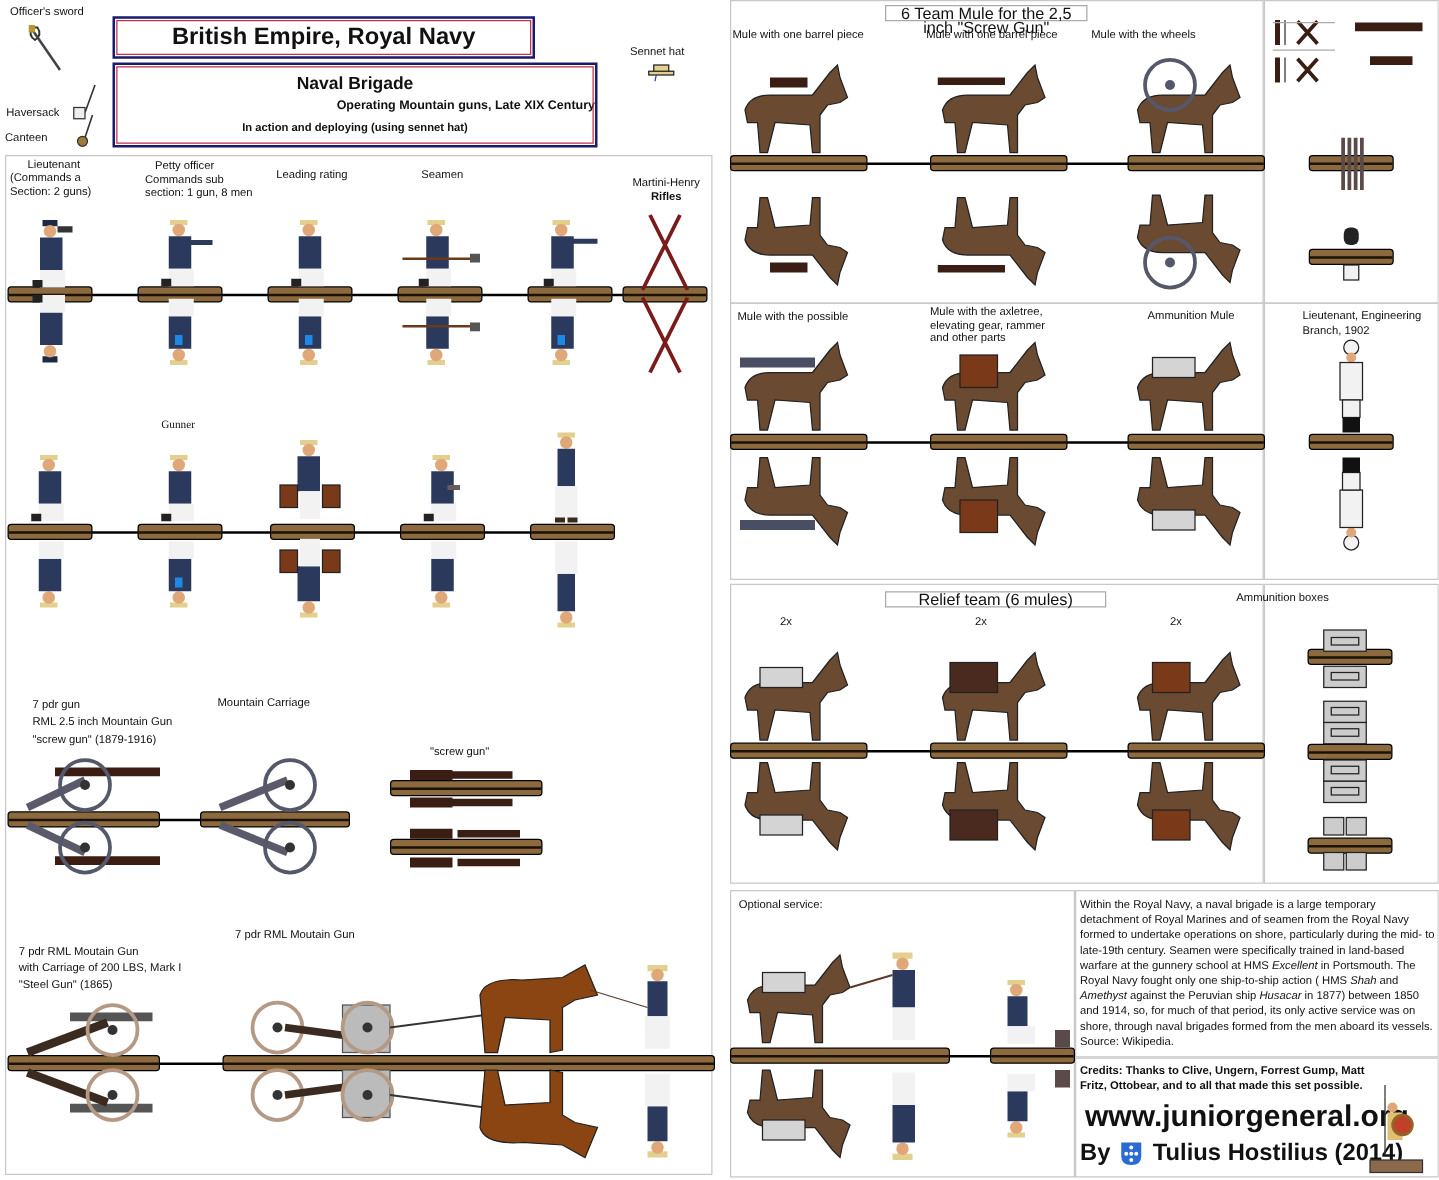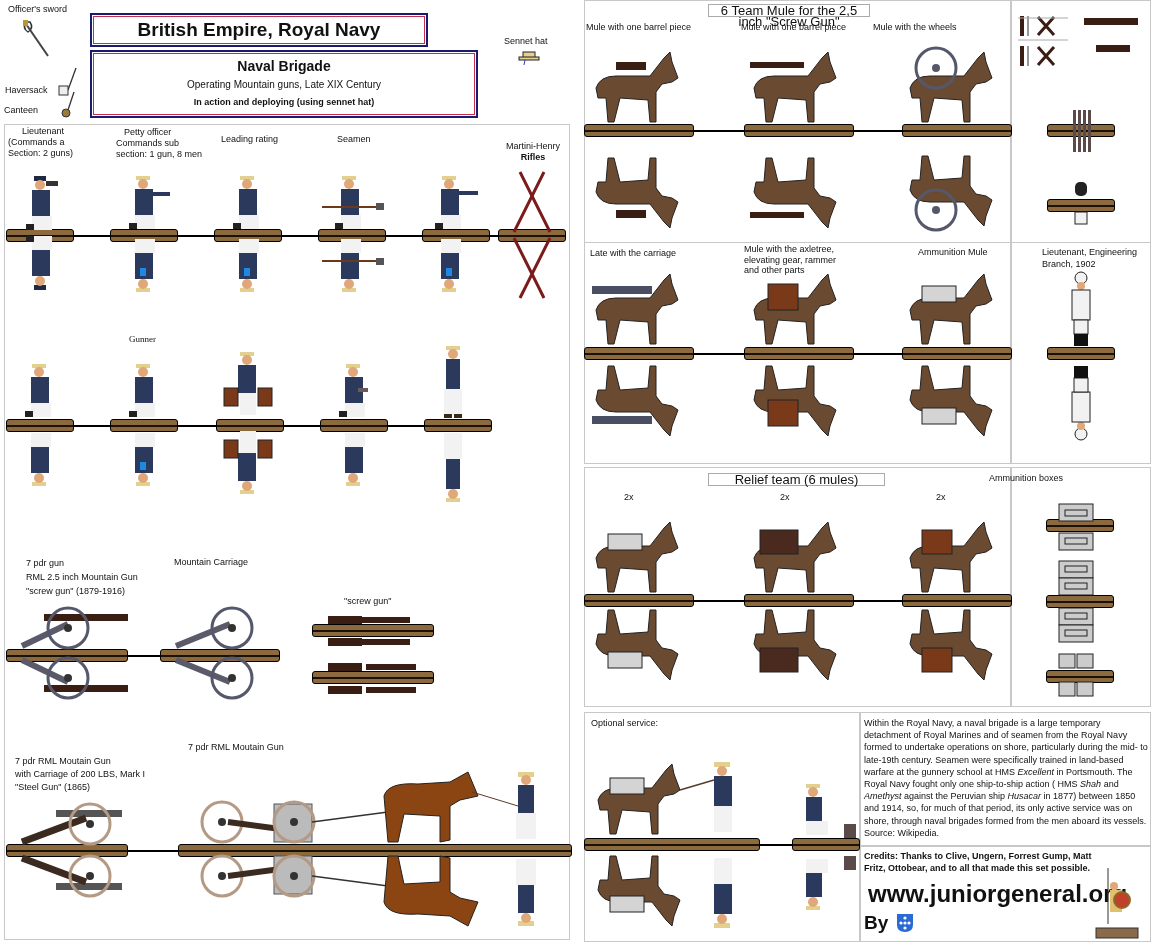--- a/index.html
+++ b/index.html
@@ -32,21 +32,21 @@
   <rect x="3" y="20" width="9" height="9" fill="#eee" stroke="#333"></rect>
   <line x1="18" y1="26" x2="12" y2="44" stroke="#333" stroke-width="1.3"></line>
   <circle cx="10" cy="47" r="4" fill="#9c7a3a" stroke="#333"></circle>
 </svg>
 
 <div class="titlebox" style="left:90px;top:13px;width:338px;height:34px;">
   <div style="font-size:19px;font-weight:bold;line-height:30px;">British Empire, Royal Navy</div>
 </div>
 <div class="titlebox" style="left:90px;top:50px;width:388px;height:68px;">
   <div style="font-size:14px;font-weight:bold;line-height:20px;margin-top:4px;">Naval Brigade</div>
-  <div style="font-size:10px;font-weight:normal;line-height:14px;margin-top:2px;">Operating Mountain guns, Late XIX Century</div>
+  <div style="font-size:10px;font-weight:bold;line-height:14px;margin-top:2px;text-align:right;">Operating Mountain guns, Late XIX Century</div>
   <div style="font-size:9px;font-weight:bold;line-height:14px;margin-top:3px;">In action and deploying (using sennet hat)</div>
 </div>
 
 <div class="lbl" style="left:504px;top:36px;">Sennet hat</div>
 <svg class="abs" style="left:518px;top:50px" width="22" height="16">
   <rect x="5" y="2" width="12" height="6" fill="#e3cf8e" stroke="#222"></rect>
   <rect x="1" y="7" width="20" height="3" fill="#e3cf8e" stroke="#222"></rect>
   <line x1="7" y1="10" x2="6" y2="15" stroke="#2a3eb0"></line>
 </svg>
 
@@ -425,21 +425,21 @@
     <rect x="6" y="0" width="3" height="42" fill="#5a4a4a"></rect>
     <rect x="11" y="0" width="3" height="42" fill="#5a4a4a"></rect>
     <rect x="16" y="0" width="3" height="42" fill="#5a4a4a"></rect>
 </svg>
 <div class="base" style="left:1047px;top:199px;width:68px;"></div>
 <svg class="fig" style="left:1071px;top:180px" width="20" height="46">
   <rect x="4" y="2" width="12" height="14" fill="#222" rx="5"></rect>
     <rect x="4" y="32" width="12" height="12" fill="#f2f2f2" stroke="#222"></rect>
 </svg>
 
-<div class="lbl" style="left:590px;top:248px;">Late with the carriage</div>
+<div class="lbl" style="left:590px;top:248px;">Mule with the possible</div>
 <div class="lbl" style="left:744px;top:244px;line-height:10.5px;">
   <div>Mule with the axletree,</div>
   <div>elevating gear, rammer</div>
   <div>and other parts</div>
 </div>
 <div class="lbl" style="left:918px;top:247px;">Ammunition Mule</div>
 <div class="lbl" style="left:1042px;top:247px;line-height:11.5px;">
   <div>Lieutenant, Engineering</div>
   <div>Branch, 1902</div>
 </div>
@@ -610,20 +610,21 @@
 <div class="abs" style="left:864px;top:912px;font-size:19px;font-weight:bold;white-space:nowrap;display:flex;align-items:center;gap:8px;">
   <span>By</span>
   <svg width="18" height="20">
       <path d="M1 1 H17 V12 Q17 19 9 19 Q1 19 1 12 Z" fill="#2a6ad4"></path>
       <circle cx="9" cy="5" r="1.6" fill="#fff"></circle>
       <circle cx="5" cy="10" r="1.6" fill="#fff"></circle>
       <circle cx="13" cy="10" r="1.6" fill="#fff"></circle>
       <circle cx="9" cy="10" r="1.6" fill="#fff"></circle>
       <circle cx="9" cy="15" r="1.6" fill="#fff"></circle>
     </svg>
+  <span>Tulius Hostilius (2014)</span>
 </div>
 <svg class="fig" style="left:1094px;top:866px" width="46" height="74">
   <line x1="14" y1="2" x2="14" y2="58" stroke="#333"></line>
   <circle cx="20" cy="20" r="4" fill="#e0a878"></circle>
     <rect x="16" y="24" width="12" height="22" fill="#e0c070"></rect>
   <circle cx="28" cy="34" r="8" fill="#c0402a" stroke="#8a6a2a" stroke-width="2"></circle>
   <rect x="2" y="62" width="42" height="10" fill="#8a6a4a" stroke="#333"></rect>
 </svg>
 
 </body></html>

